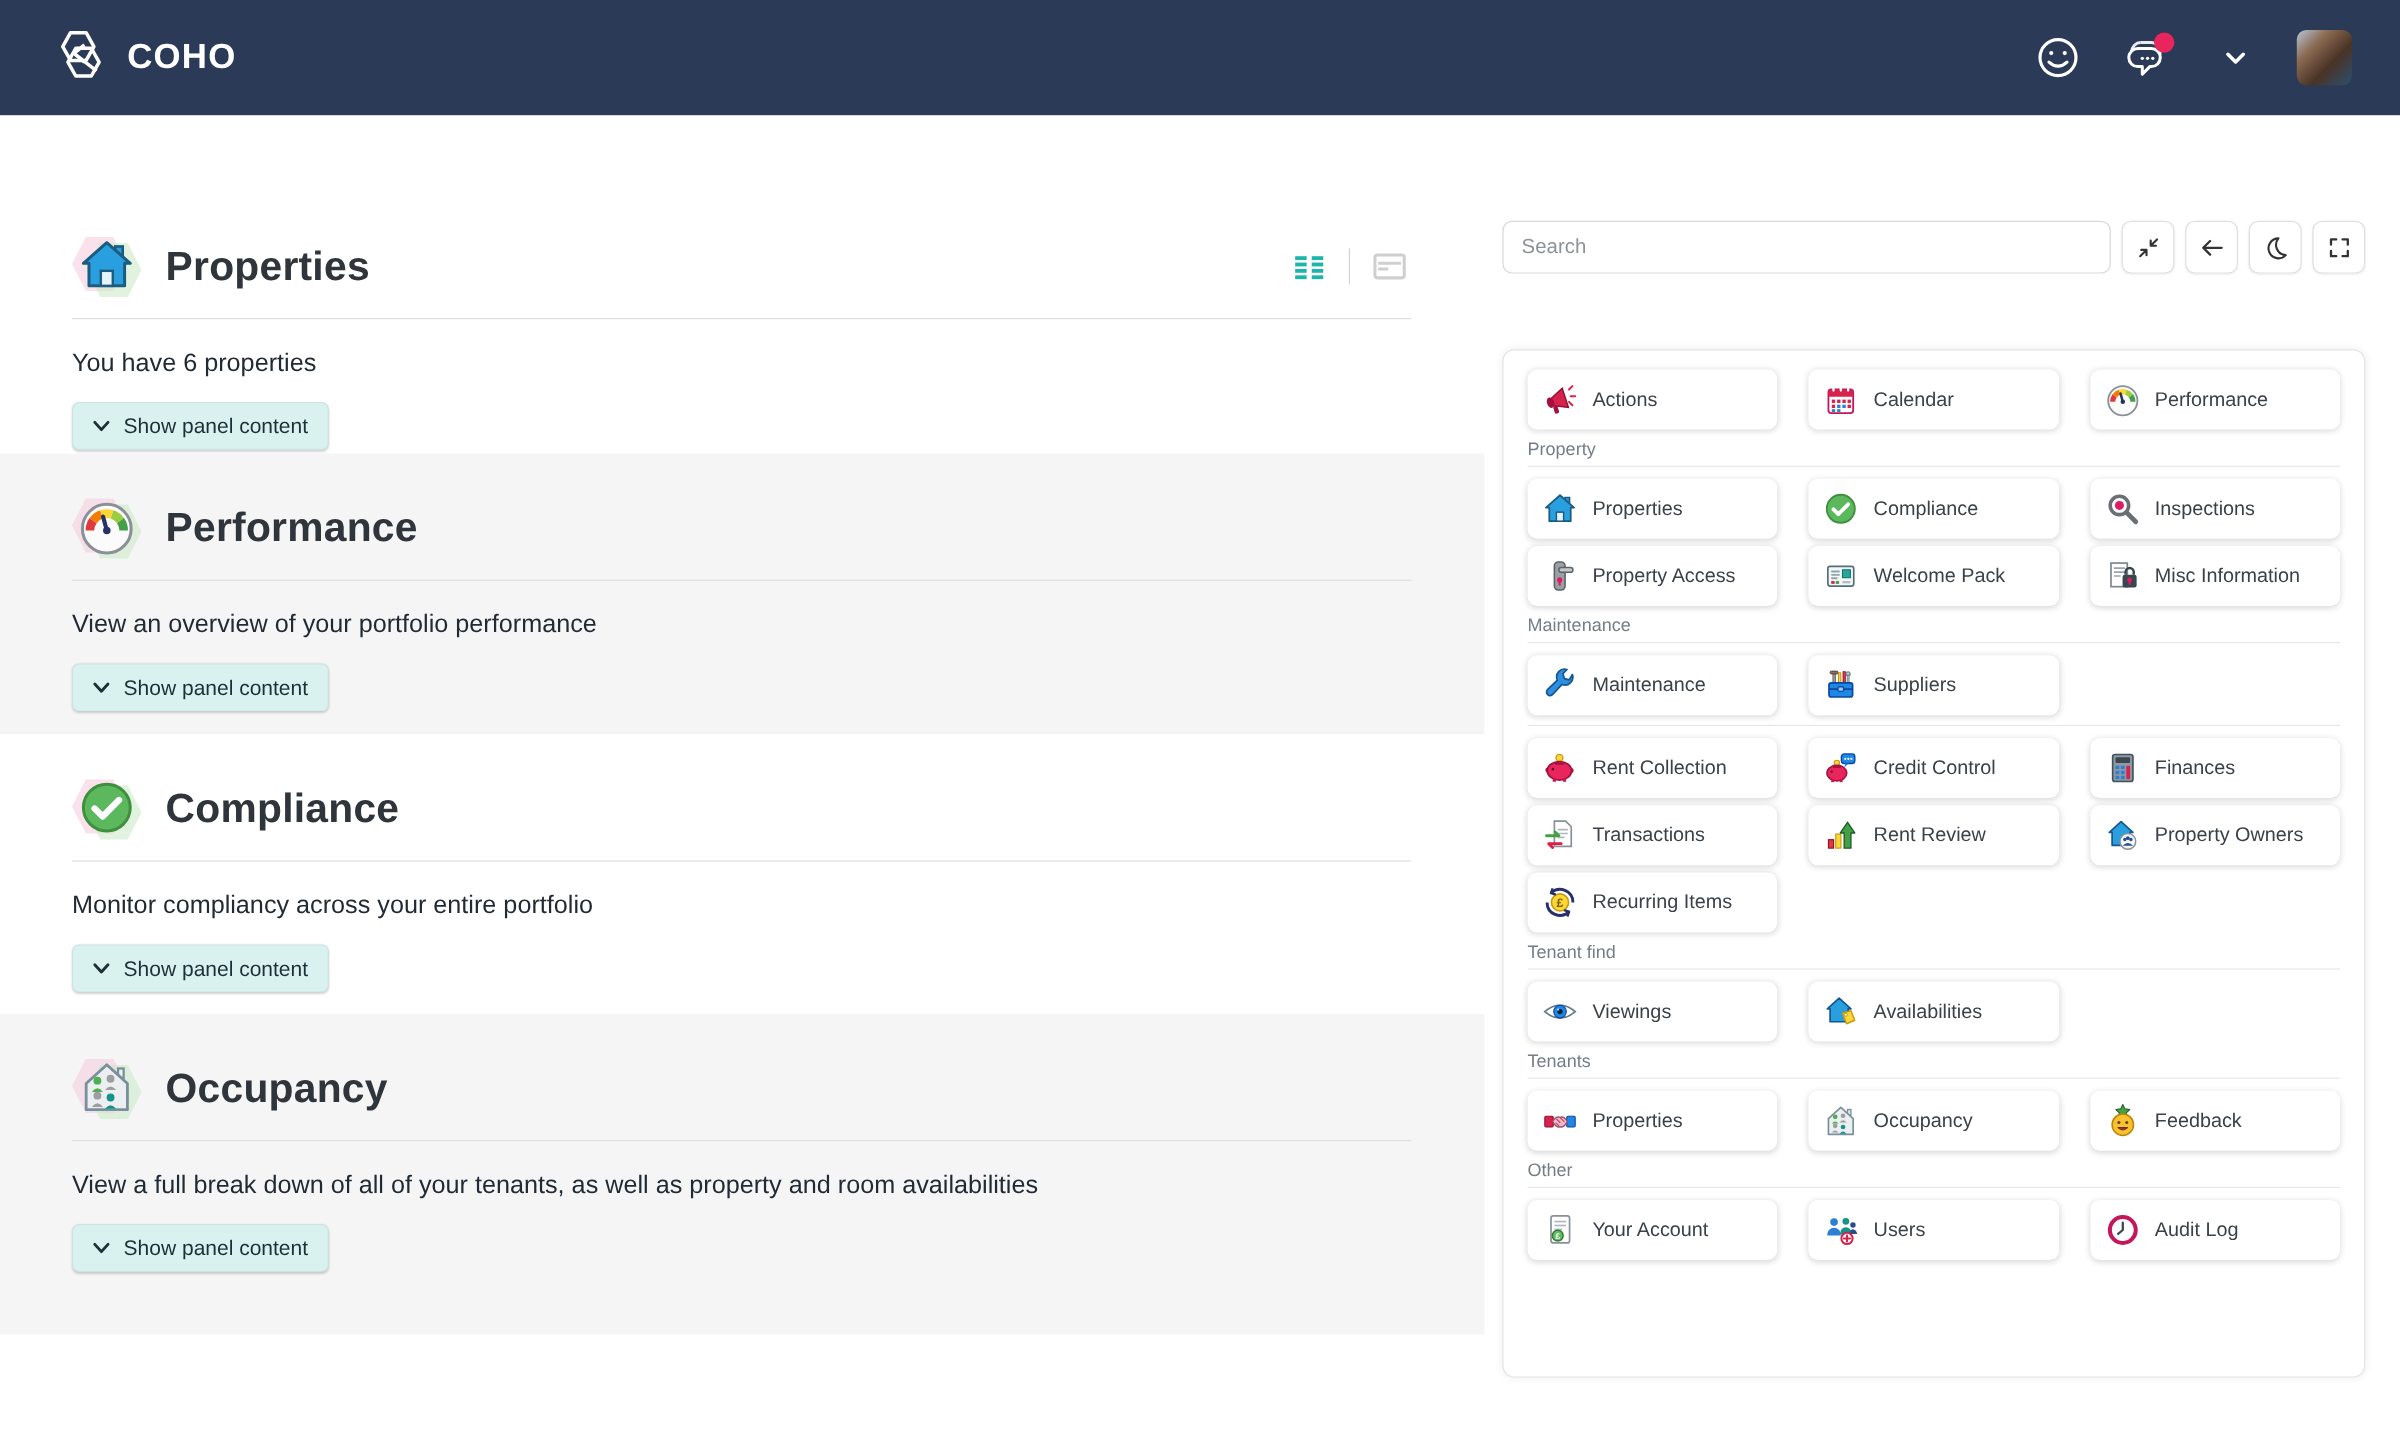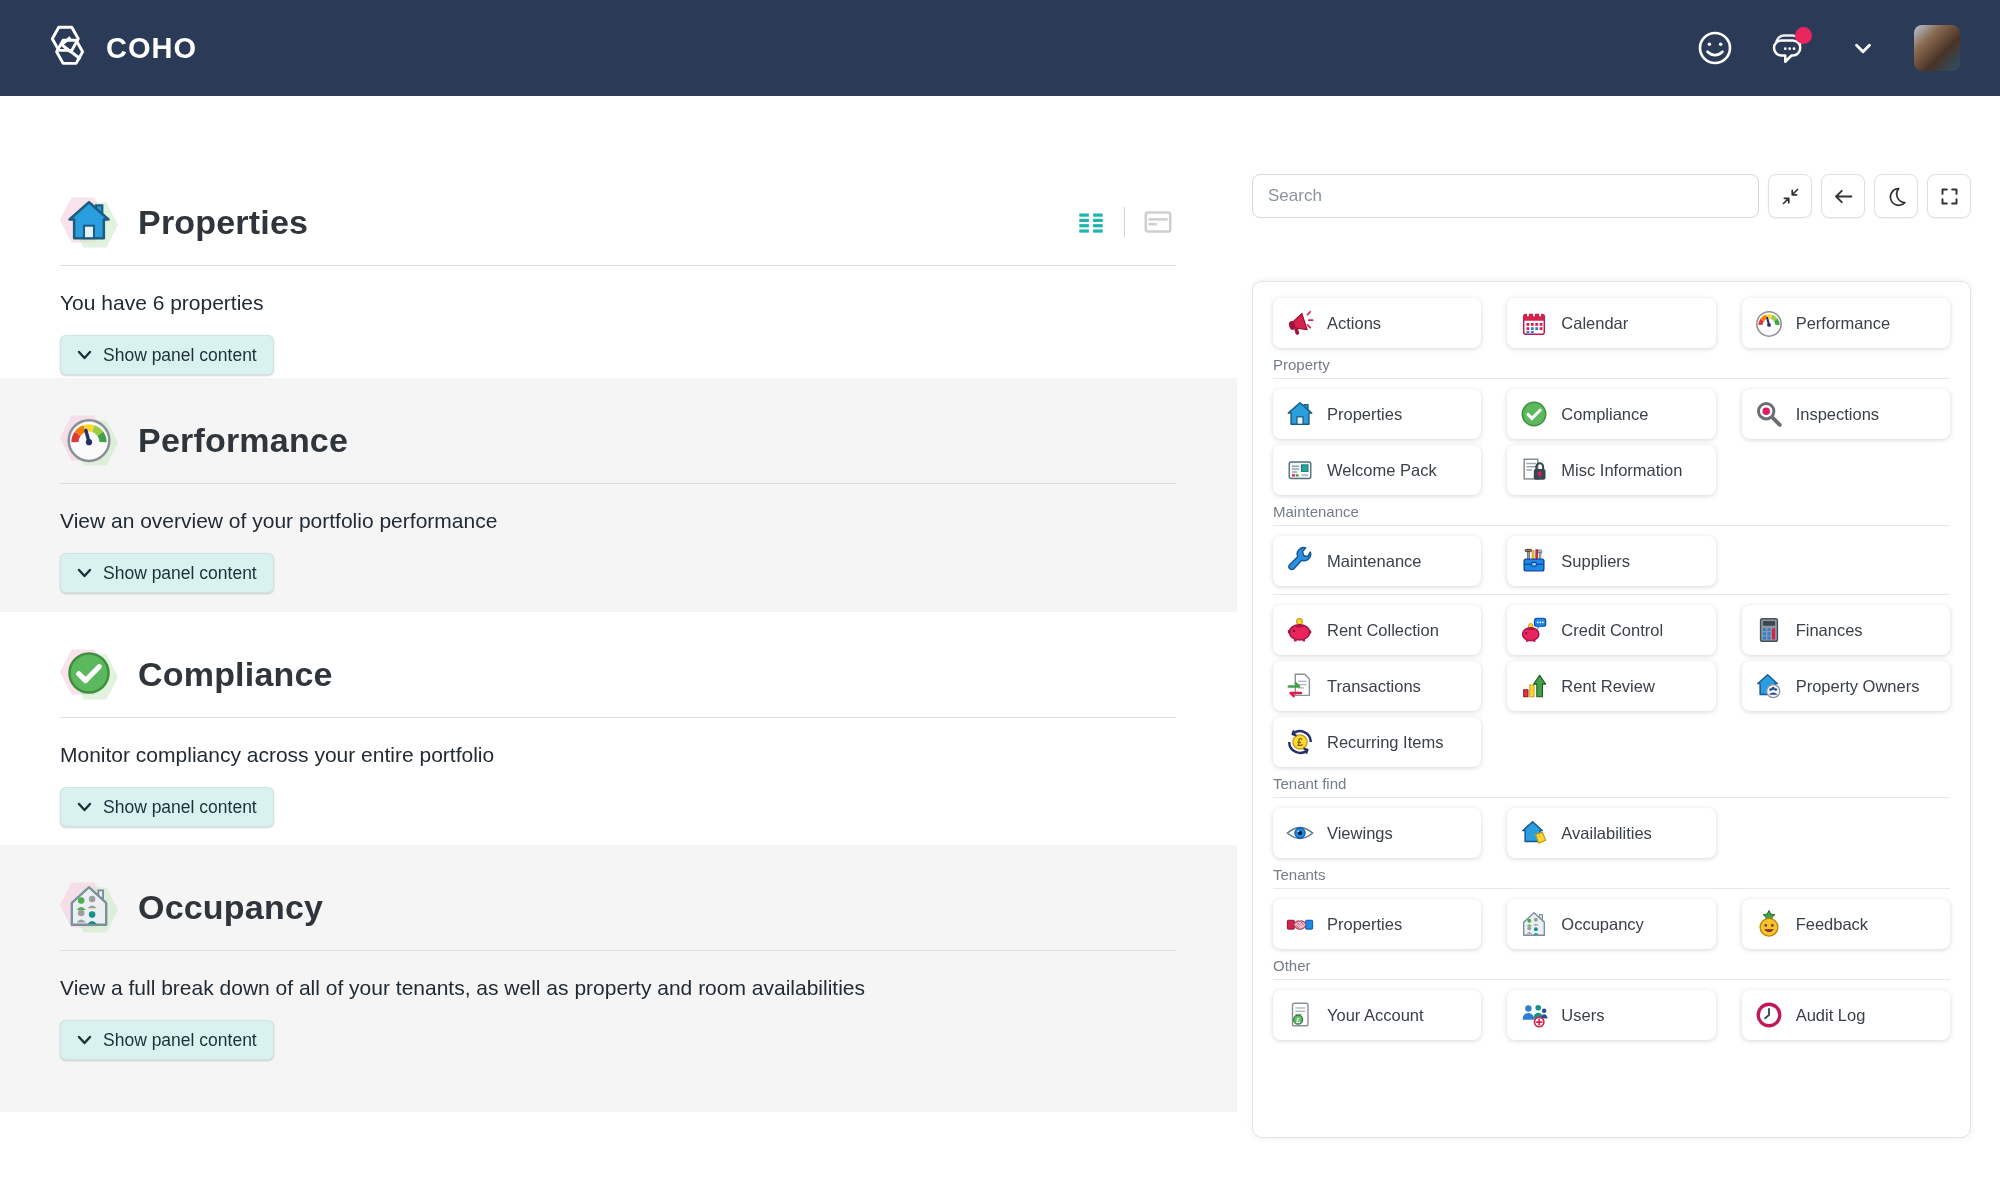--- a/index.html
+++ b/index.html
@@ -39,21 +39,21 @@
   .toggle-btn svg { width:34px; height:34px; }
   .toggle-sep { width:1px; height:30px; background:#d4d4d4; }
   .sec-divider { border-top:1px solid #dcdee0; margin-top:14px; }
   .sec-desc { margin-top:25px; font-size:21px; color:#222b33; }
   .sec-btn { margin-top:20px; display:inline-flex; align-items:center; gap:11px; height:40px;
     padding:0 16px; background:#d9f1ef; border:1px solid rgba(0,0,0,.05); border-radius:6px;
     font-size:17.5px; color:#1d3038; cursor:pointer; box-shadow:0 1px 2px rgba(0,0,0,.18); }
   .sec-btn svg { width:15px; height:10px; }
 
   
-  .side { position:absolute; left:1252px; top:174px; width:719px; }
+  .side { position:absolute; left:1252px; top:184px; width:719px; }
   .search-row { display:flex; gap:9px; }
   .search-input { flex:1; height:44px; border:1px solid #d9d9d9; border-radius:8px; padding:0 15px;
     font-size:17px; color:#333; font-family:"Liberation Sans",sans-serif; outline:none; background:#fff; }
   .search-input::placeholder { color:#8d939b; }
   .tool-btn { width:44px; height:44px; border:1px solid #e0e0e0; border-radius:8px; background:#fff;
     display:flex; align-items:center; justify-content:center; cursor:pointer; box-shadow:0 1px 2px rgba(0,0,0,.06); }
   .tool-btn svg { width:21px; height:21px; }
 
   .panel-card { margin-top:63px; height:857px; border:1px solid #e4e4e4; border-radius:10px;
     background:#fff; box-shadow:0 0 7px rgba(0,0,0,.07); padding:16px 20px; overflow:hidden; }
@@ -352,20 +352,31 @@
                 <line x1="19" y1="19" x2="27.5" y2="27.5" stroke="#6b6f73" stroke-width="4.2" stroke-linecap="round"></line>
                 <circle cx="13" cy="13" r="8.2" fill="#fff" stroke="#6b6f73" stroke-width="3.2"></circle>
                 <circle cx="13" cy="13" r="4" fill="#e01b63"></circle>
               </svg>
             </span>
             <span class="mi-label">Inspections</span>
           </div>
           <div class="menu-item">
             <span class="mi-icon">
               <svg viewBox="0 0 32 32">
+                <rect x="11" y="3.5" width="9.5" height="25" rx="3.5" fill="#9aa0a5" stroke="#5d6265" stroke-width="1.4"></rect>
+                <rect x="15" y="8.5" width="12.5" height="4.2" rx="2.1" fill="#c3c8cc" stroke="#5d6265" stroke-width="1.3"></rect>
+                <circle cx="15.7" cy="19.5" r="2.3" fill="#e01b63"></circle>
+                <rect x="14.8" y="20" width="1.9" height="4.5" fill="#e01b63"></rect>
+              </svg>
+            </span>
+            <span class="mi-label">Property Access</span>
+          </div>
+          <div class="menu-item">
+            <span class="mi-icon">
+              <svg viewBox="0 0 32 32">
                 <rect x="4.5" y="7.5" width="23" height="17.5" rx="2" fill="#f4f6f7" stroke="#546e7a" stroke-width="1.5"></rect>
                 <rect x="17.5" y="10.5" width="7" height="7" fill="#26a69a" stroke="#11776d" stroke-width="1"></rect>
                 <g stroke="#90a4ae" stroke-width="1.6">
                   <line x1="7.5" y1="12" x2="15" y2="12"></line>
                   <line x1="7.5" y1="15" x2="15" y2="15"></line>
                   <line x1="7.5" y1="18" x2="13" y2="18"></line>
                 </g>
                 <g>
                   <rect x="7.5" y="20.5" width="3" height="2.5" fill="#d6224c"></rect>
                   <rect x="11.5" y="20.5" width="3" height="2.5" fill="#43a047"></rect>

